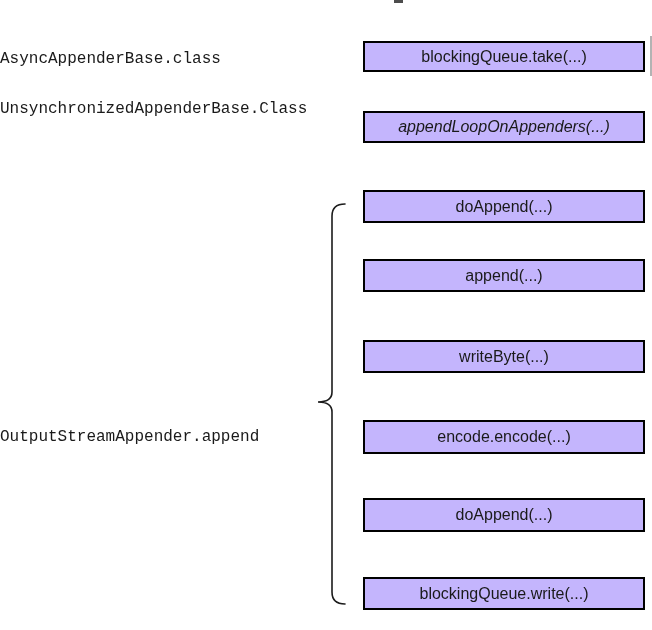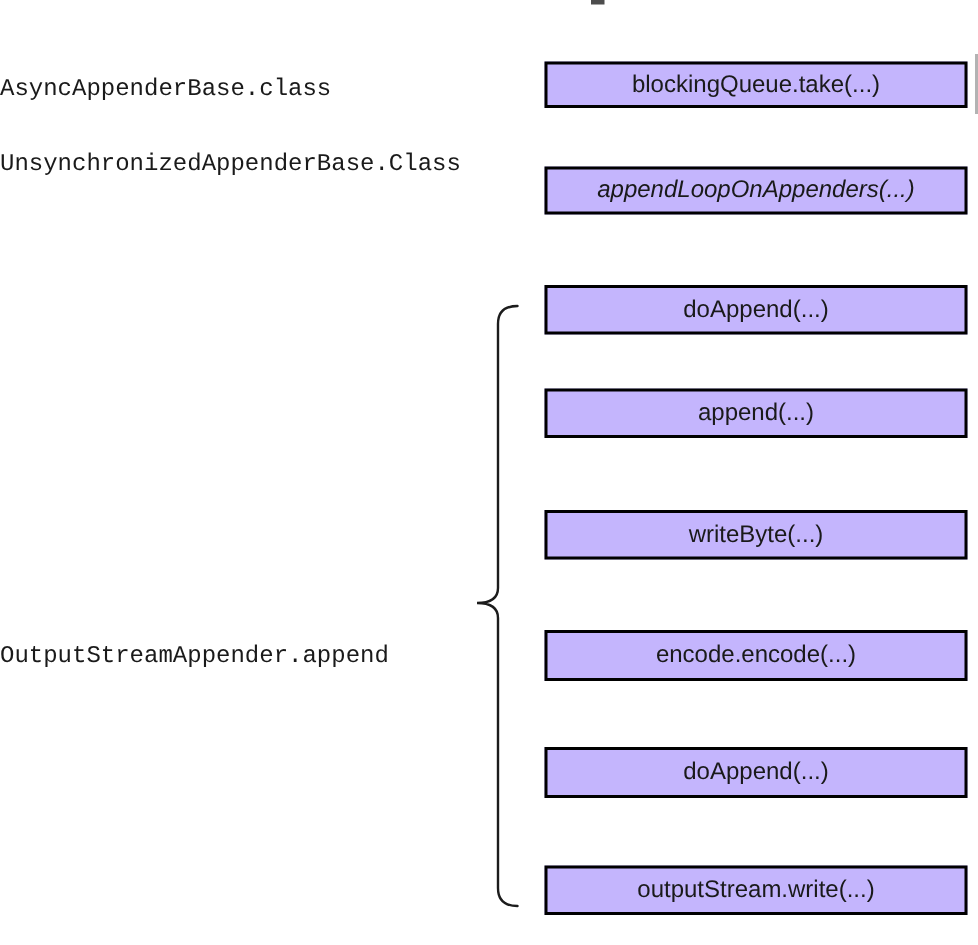--- a/index.html
+++ b/index.html
@@ -89,15 +89,15 @@
   <div class="method-box" style="top:259px; height:33px;">append(...)</div>
 
   <div class="method-box" style="top:190px; height:33px;">doAppend(...)</div>
 
   <div class="method-box" style="top:340px; height:33px;">writeByte(...)</div>
 
   <div class="method-box" style="top:420px; height:34px;">encode.encode(...)</div>
 
   <div class="method-box" style="top:498px; height:34px;">doAppend(...)</div>
 
-  <div class="method-box" style="top:577px; height:33px;">outputStream.write(...)</div>
+  <div class="method-box" style="top:577px; height:33px;">blockingQueue.write(...)</div>
 
 </div>
 
 </body></html>

